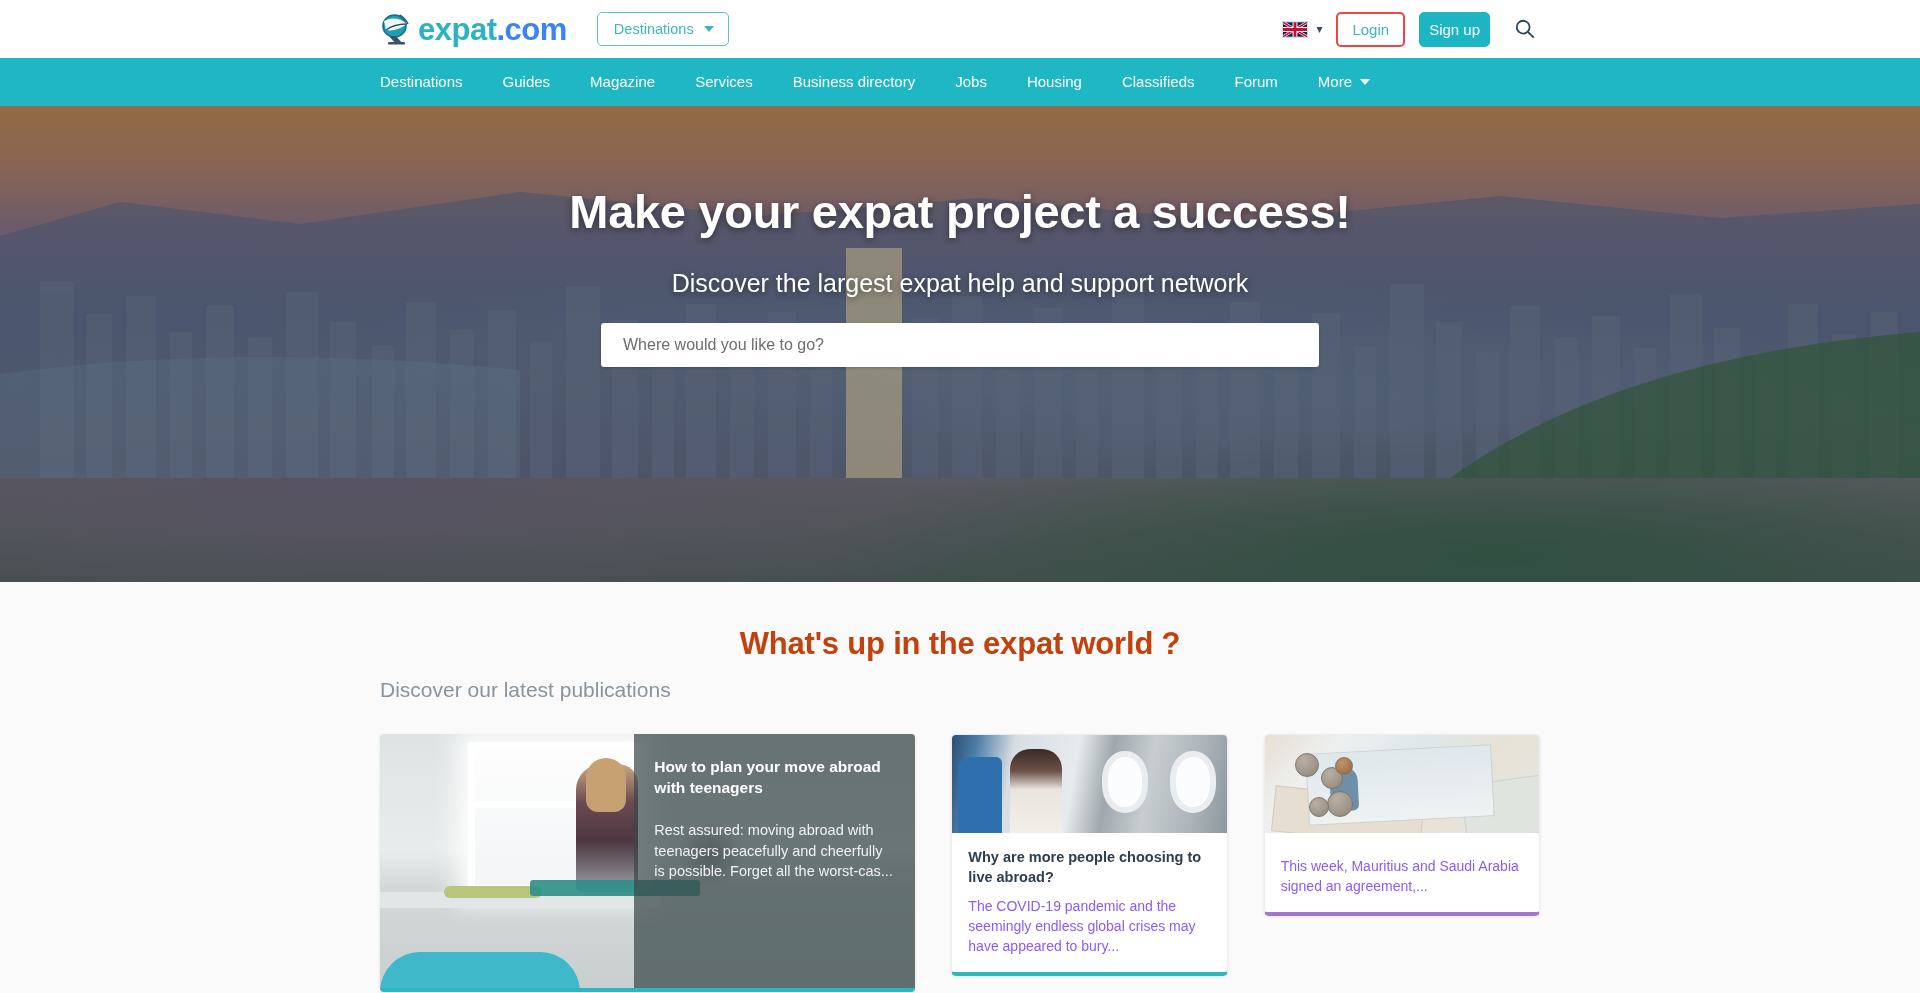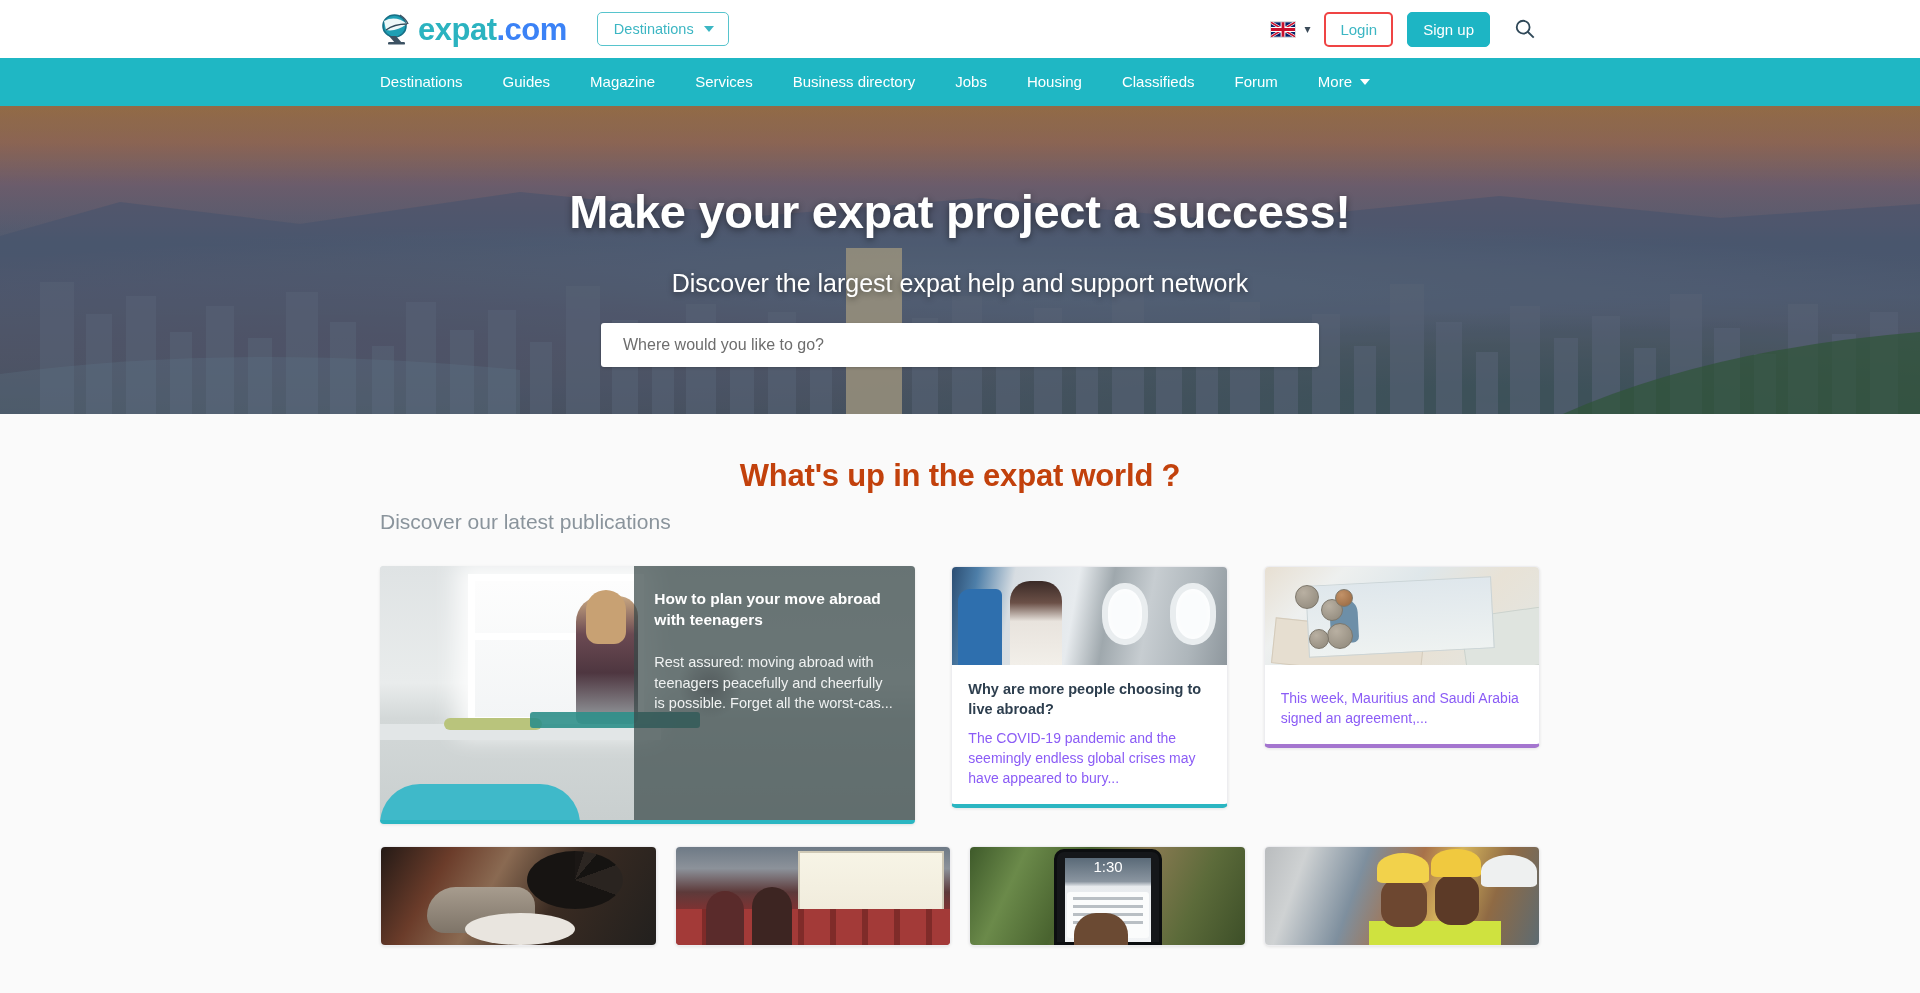--- a/index.html
+++ b/index.html
@@ -87,21 +87,21 @@
     padding: 7px 14px;
     cursor: pointer;
     font-family: "Liberation Sans", sans-serif;
   }
   .btn-signup {
     border: 1px solid #1db5c4;
     color: #fff;
     background: #1db5c4;
     border-radius: 5px;
     font-size: 15px;
-    padding: 8px 15px;
+    padding: 8px 9px;
     cursor: pointer;
     font-family: "Liberation Sans", sans-serif;
   }
   .search-btn {
     background: none; border: none; cursor: pointer;
     width: 30px; height: 30px; display:flex; align-items:center; justify-content:center;
     margin-left: 6px;
   }
 
   
@@ -130,21 +130,21 @@
     white-space: nowrap;
     display: flex;
     align-items: center;
     gap: 8px;
   }
   .nav-item:first-child { padding-left: 0; }
   .nav-item .caret { border-top-color: #ffffff; }
 
   
   .hero {
-    height: 308px;
+    height: 476px;
     position: relative;
     overflow: hidden;
   }
   .hero-bg {
     position: absolute; inset: 0;
     background:
       linear-gradient(to bottom, rgba(58,72,94,0.34) 0%, rgba(58,72,94,0.26) 60%, rgba(58,72,94,0.30) 100%),
       radial-gradient(ellipse 50% 40% at 78% 95%, #2e5a35 0%, rgba(46,90,53,0) 70%),
       radial-gradient(ellipse 60% 50% at 18% 78%, #6e5f6b 0%, rgba(110,95,107,0) 72%),
       radial-gradient(ellipse 70% 30% at 50% 58%, #7e8f9b 0%, rgba(126,143,155,0) 75%),

